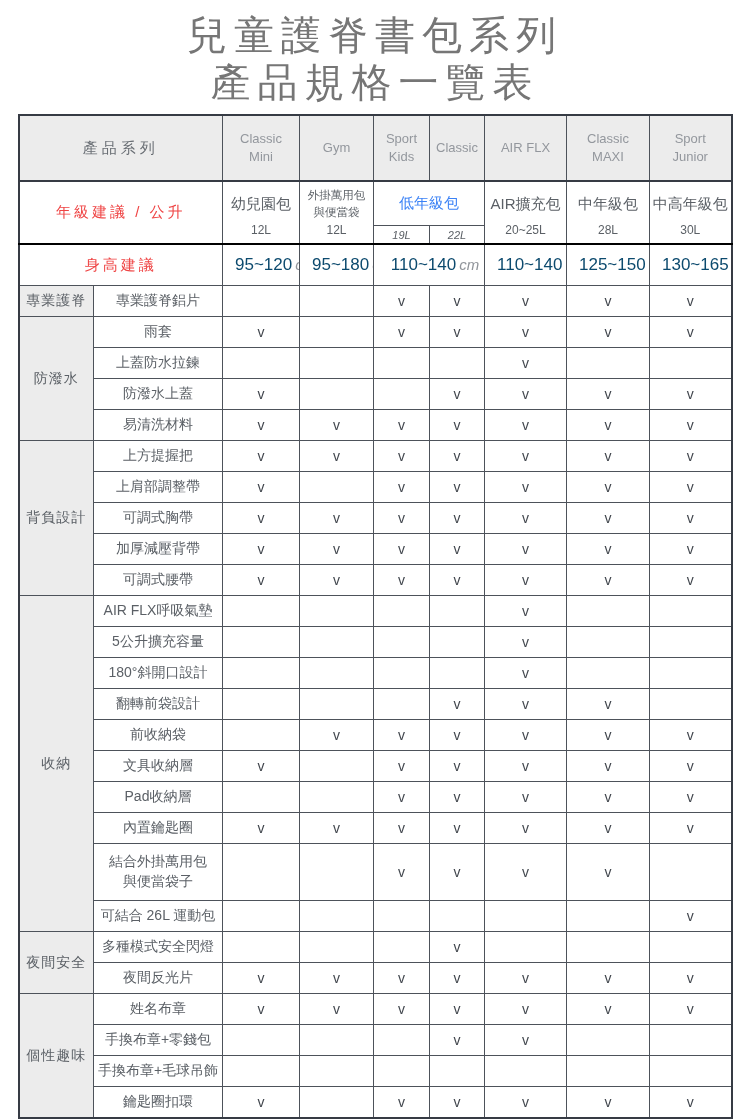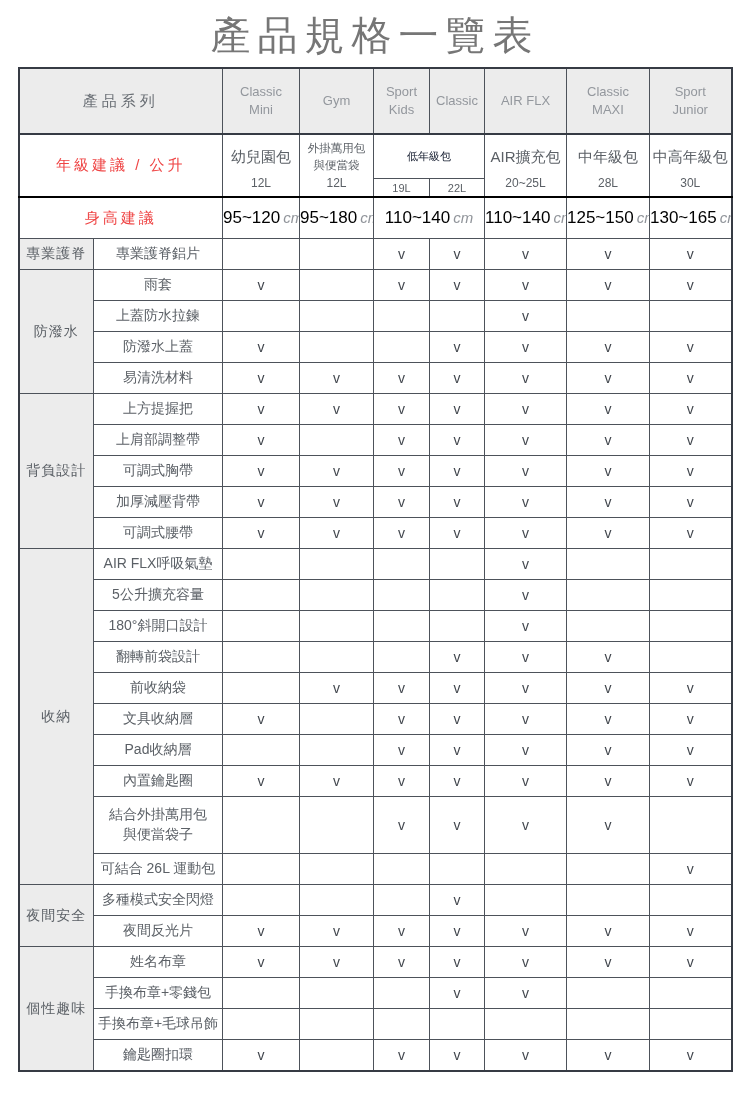--- a/index.html
+++ b/index.html
@@ -36,37 +36,38 @@
 
   .gray{background:#ececec;}
   .t-series{font-size:15px;letter-spacing:4px;color:#696e74;margin-top:44px;}
   .t-prod{font-size:13px;line-height:1.35;color:#93979d;white-space:pre-line;}
   .t-label{font-size:15px;letter-spacing:3px;color:#ef4444;}
 
   .stack{display:flex;flex-direction:column;height:52px;}
   .g-name{flex:1;display:flex;align-items:center;justify-content:center;
           font-size:15px;color:#5b6066;}
   .g-name.small{font-size:11.5px;line-height:1.45;white-space:pre-line;}
-  .g-name-solo{font-size:11px;color:#0f172a;}
+  .g-name-solo{font-size:15px;color:#3b82f6;}
   td.grade-top{height:43px;}
   .g-liter{height:17px;display:flex;align-items:center;justify-content:center;
            font-size:12px;color:#5b6066;}
-  td.liter{font-size:11px;color:#5b6066;}
-
-  .h-val{font-size:17px;color:#000000;}
+  td.liter{font-size:11px;color:#5b6066;font-style:italic;}
+
+  .h-val{font-size:17px;color:#0c4a6e;margin-left:12px;}
   .h-unit{font-size:15px;color:#90949a;margin-left:3px;font-style:italic;}
 
   td.cat{font-size:14px;color:#5b6066;letter-spacing:1px;}
   td.feat{font-size:14px;color:#5b6066;white-space:pre-line;line-height:1.4;}
   td.chk{font-size:14px;color:#42474e;}
 </style>
 </head>
 <body>
 
 <div class="title-block">
+  <div class="title-line">兒童護脊書包系列</div>
   <div class="title-line">產品規格一覽表</div>
 </div>
 
 <table class="spec">
   <colgroup>
     <col style="width:75px">
       <col style="width:129px">
       <col style="width:77px">
     <col style="width:74px">
       <col style="width:56px">

